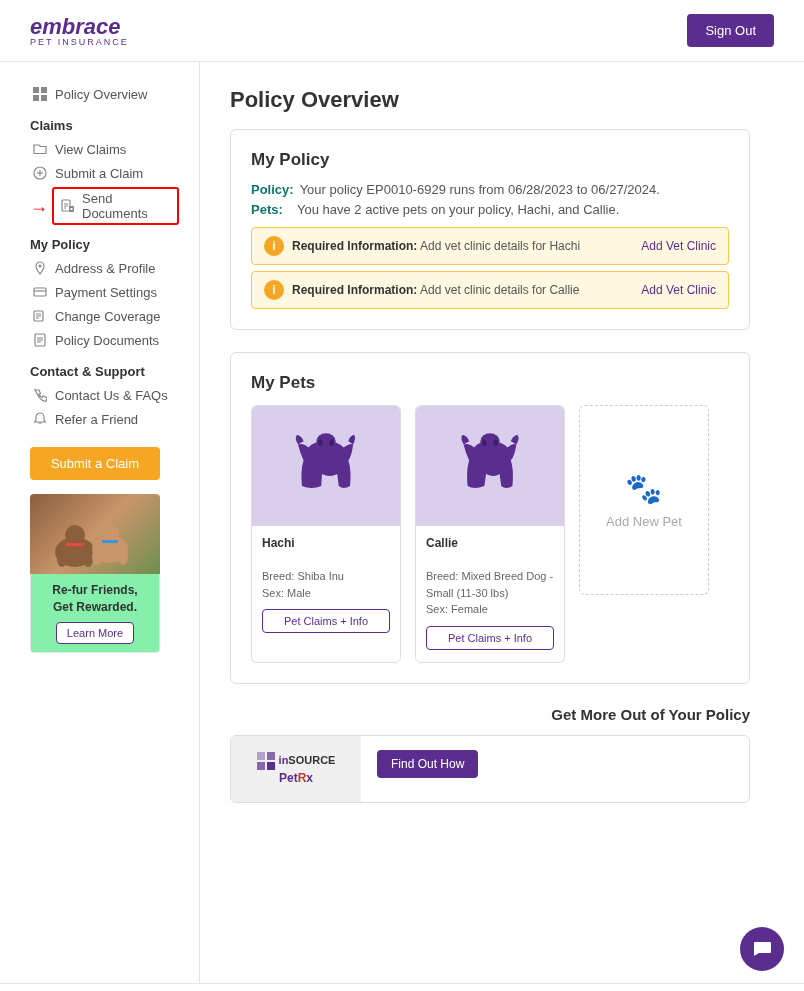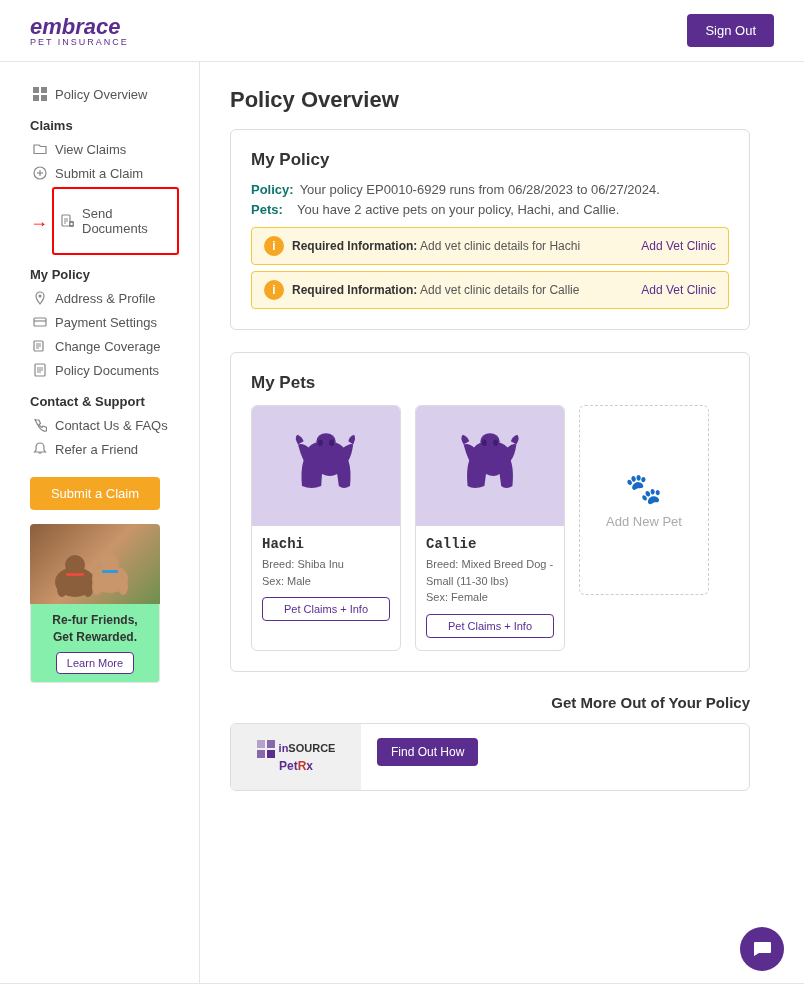--- a/index.html
+++ b/index.html
@@ -231,25 +231,24 @@
       justify-content: center;
     }
     .pet-dog-svg {
       width: 80px;
       height: 80px;
     }
     .pet-info {
       padding: 10px 10px 12px 10px;
     }
     .pet-name {
-      font-size: 14px;
+      font-size: 12px;
       font-weight: bold;
       color: #333;
-      margin-bottom: 4px;
-      font-family: Liberation Mono, monospace;
+      margin-bottom: 18px;
     }
     .pet-detail {
       font-size: 11px;
       color: #666;
       line-height: 1.5;
     }
     .pet-btn {
       background: #fff;
       border: 1px solid #5b2d8e;
       color: #5b2d8e;
@@ -393,21 +392,21 @@
             <circle cx="7" cy="7" r="6" fill="none" stroke="#888" stroke-width="1.2"></circle>
             <line x1="7" y1="4" x2="7" y2="10" stroke="#888" stroke-width="1.2"></line>
             <line x1="4" y1="7" x2="10" y2="7" stroke="#888" stroke-width="1.2"></line>
           </svg>
       </span>
       <span>Submit a Claim</span>
     </div>
 
     <div style="display:flex;align-items:center;margin: 2px 0;">
       <span class="red-arrow">→</span>
-      <div class="nav-item highlighted" style="border:2px solid red;padding:17px 5px;">
+      <div class="nav-item highlighted" style="border:2px solid red;padding:2px 5px;">
         <span class="nav-icon">
           <svg width="14" height="14" viewBox="0 0 14 14">
               <rect x="2" y="1" width="8" height="11" rx="1" fill="none" stroke="#888" stroke-width="1.2"></rect>
               <line x1="4" y1="5" x2="8" y2="5" stroke="#888" stroke-width="1"></line>
               <line x1="4" y1="7" x2="8" y2="7" stroke="#888" stroke-width="1"></line>
               <line x1="4" y1="9" x2="6" y2="9" stroke="#888" stroke-width="1"></line>
               <rect x="9" y="7" width="5" height="6" rx="1" fill="#888"></rect>
               <line x1="11.5" y1="9" x2="11.5" y2="11" stroke="#fff" stroke-width="1"></line>
               <line x1="10" y1="10" x2="13" y2="10" stroke="#fff" stroke-width="1"></line>
             </svg>

